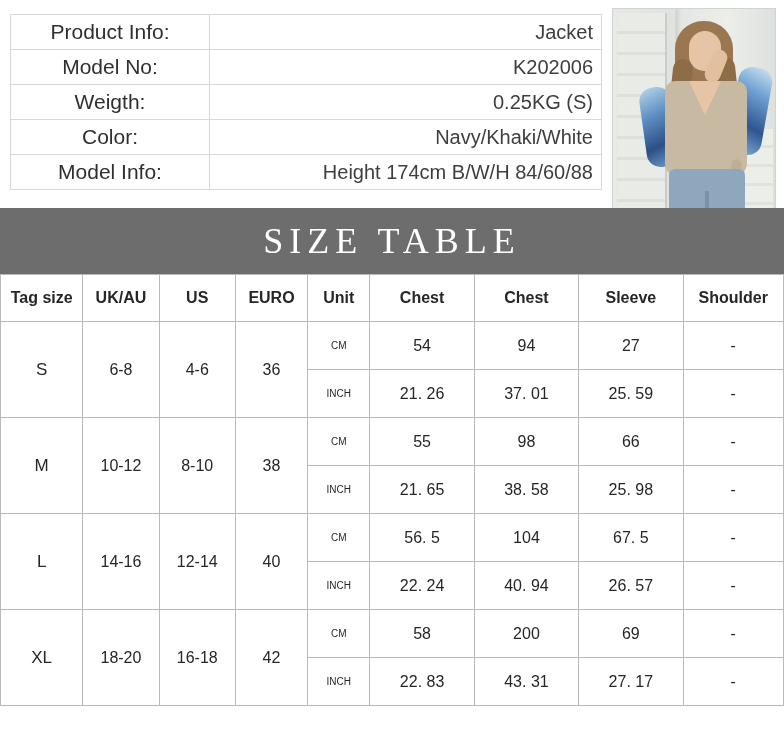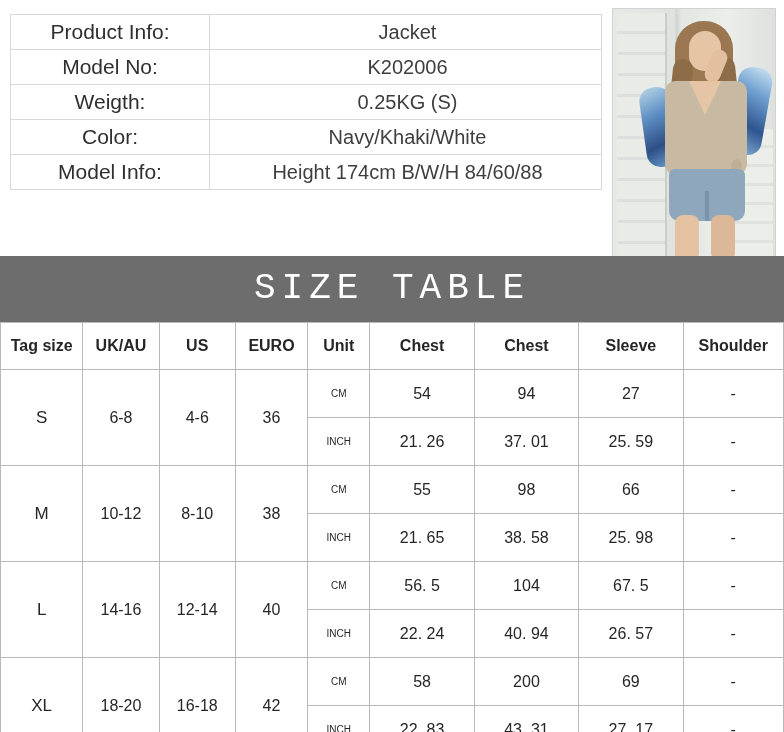--- a/index.html
+++ b/index.html
@@ -17,21 +17,21 @@
   .page {
     position: relative;
     width: 784px;
     height: 732px;
   }
 
   
   .top-area {
     position: relative;
     width: 784px;
-    height: 256px;
+    height: 208px;
   }
   .info-table {
     position: absolute;
     left: 10px;
     top: 14px;
     width: 592px;
     border-collapse: collapse;
     table-layout: fixed;
   }
   .info-table td {
@@ -44,21 +44,21 @@
     white-space: nowrap;
     overflow: hidden;
   }
   .info-table td.label {
     width: 182px;
     text-align: center;
     font-size: 21px;
     color: #2f2f2f;
   }
   .info-table td.value {
-    text-align: center;
+    text-align: right;
     padding-left: 12px;
     color: #3e3e3e;
   }
 
   
   .photo {
     position: absolute;
     left: 612px;
     top: 8px;
     width: 164px;
@@ -233,21 +233,21 @@
   }
   .size-band .title {
     position: absolute;
     left: 0;
     right: 0;
     top: 12px;
     text-align: center;
     color: #ffffff;
     font-size: 36px;
     letter-spacing: 6px;
-    font-family: Liberation Mono, monospace;
+    font-family: Liberation Serif, serif;
   }
 
   
   .size-table {
     width: 784px;
     border-collapse: collapse;
     table-layout: fixed;
   }
   .size-table th, .size-table td {
     border: 1px solid #b9b9b9;

